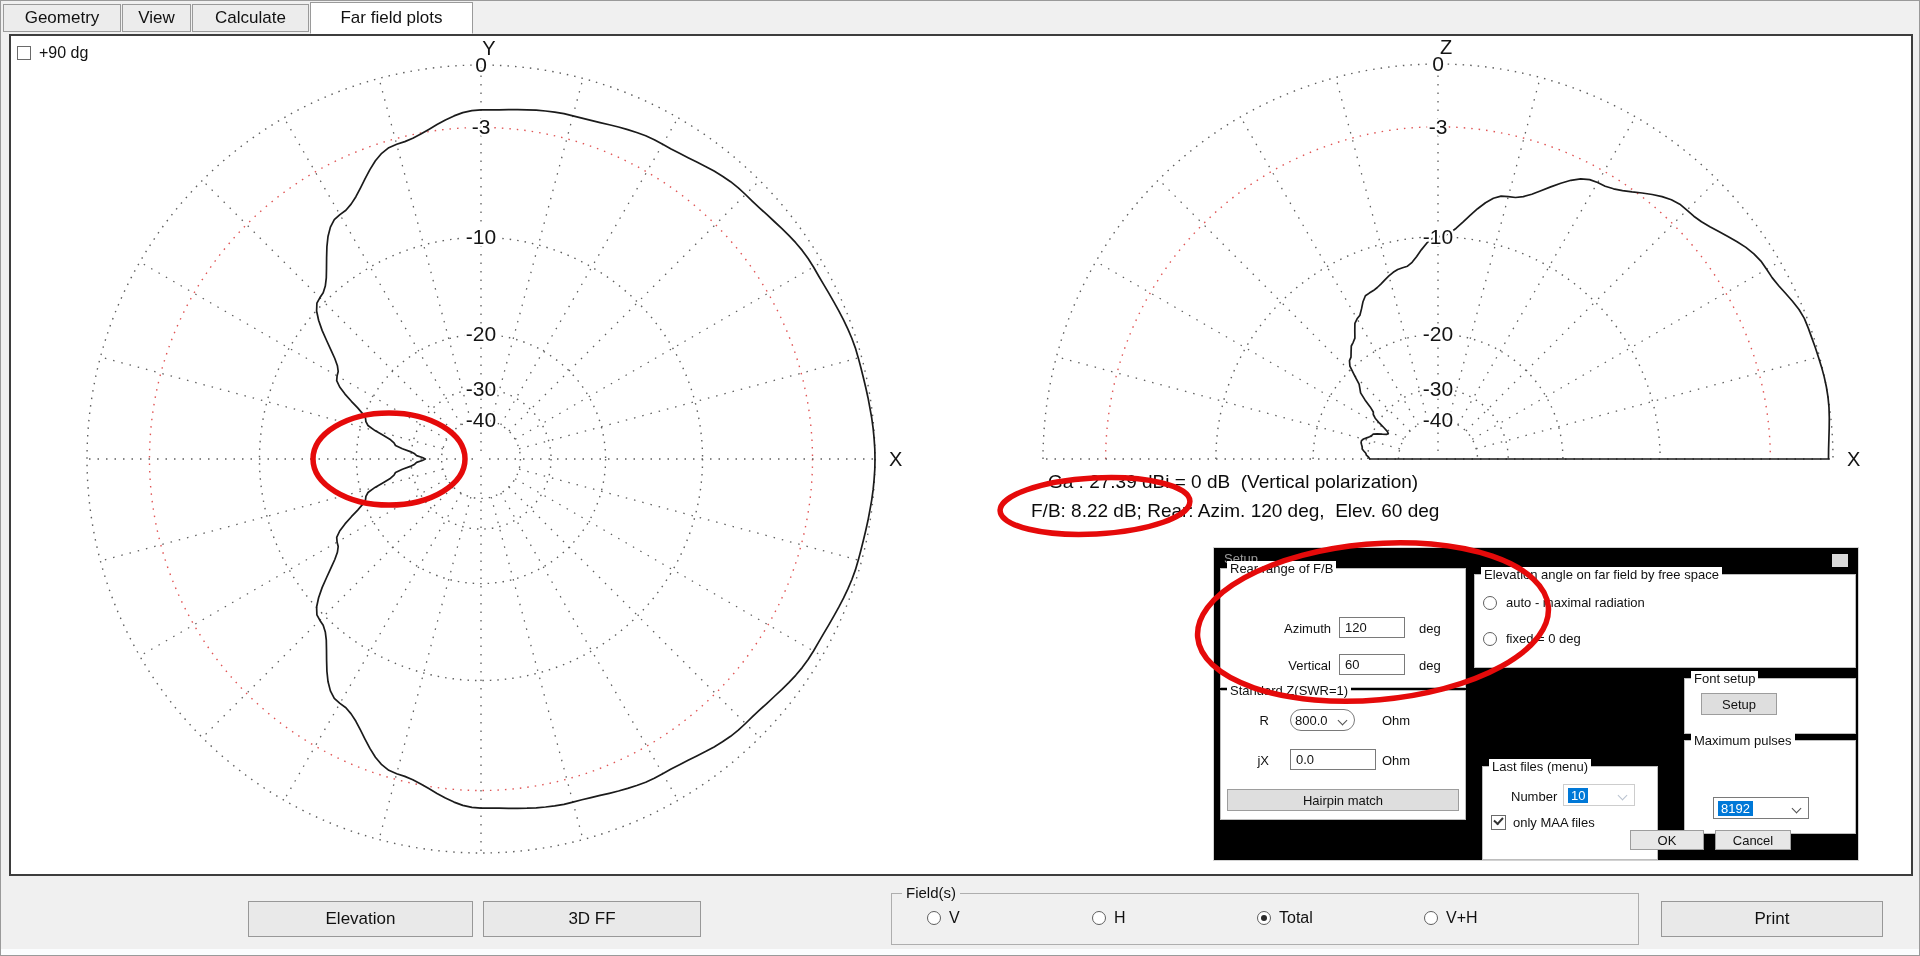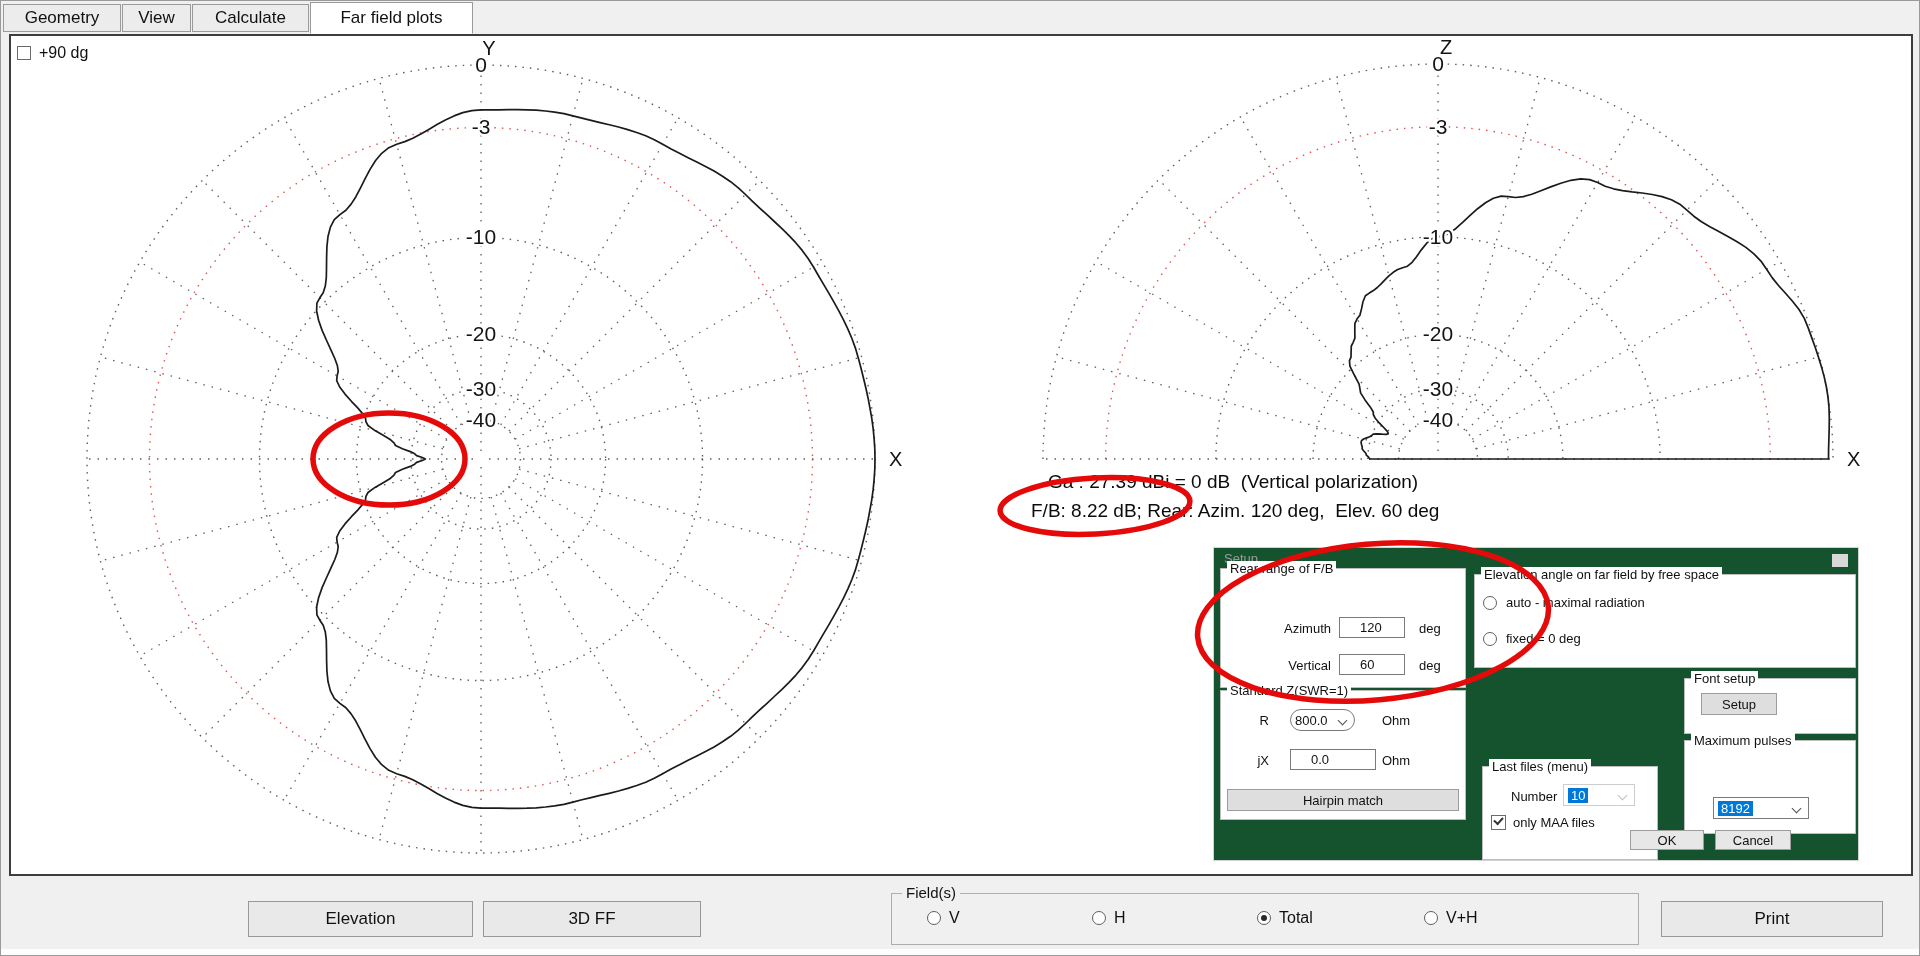--- a/index.html
+++ b/index.html
@@ -13,28 +13,28 @@
   
   .panel{position:absolute;left:8px;top:33px;width:1904px;height:842px;background:#fff;border:2px solid #3d3d3d;}
   .chk{position:absolute;display:flex;align-items:center;gap:8px;font-size:16px;color:#111;}
   .box{width:14px;height:14px;border:1px solid #6a6a6a;background:#fff;position:relative;flex:0 0 auto;}
   .box.checked::after{content:"";position:absolute;left:2px;top:1px;width:7px;height:4px;
        border-left:2px solid #333;border-bottom:2px solid #333;transform:rotate(-48deg);}
   svg.layer{position:absolute;left:0;top:0;pointer-events:none;}
   
   .res{position:absolute;font-size:19px;color:#0b0b0b;white-space:pre;}
   
-  .dialog{position:absolute;left:1212px;top:546px;width:646px;height:314px;background:#14532d;border:1px solid #d2d2d2;z-index:5;}
+  .dialog{position:absolute;left:1212px;top:546px;width:646px;height:314px;background:#000000;border:1px solid #d2d2d2;z-index:5;}
   .dlg-title{position:absolute;left:10px;top:3px;font-size:13px;color:#9b9b9b;}
   .dlg-corner{position:absolute;left:618px;top:6px;width:16px;height:13px;background:#d9d9d9;}
   .group{position:absolute;border:1px solid #bdbdbd;background:#fff;}
   .group>.glabel{position:absolute;top:-8px;left:6px;background:#fff;padding:0 3px;font-size:13px;color:#111;white-space:nowrap;}
   .frm{font-size:13px;color:#111;position:absolute;white-space:nowrap;}
   .tin{position:absolute;height:21px;border:1px solid #7a7a7a;background:#fff;font-size:13px;color:#111;
-       display:flex;align-items:center;padding-left:20px;}
+       display:flex;align-items:center;padding-left:5px;}
   .combo{position:absolute;height:22px;border:1px solid #7a7a7a;background:#fff;font-size:13px;color:#111;
        display:flex;align-items:center;padding-left:4px;}
   .combo .chev{position:absolute;right:8px;top:7px;width:7px;height:7px;border-right:1.6px solid #505050;
        border-bottom:1.6px solid #505050;transform:rotate(45deg);}
   .combo.dim{border-color:#cdcdcd;}
   .combo.dim .chev{border-color:#b9c2cf;}
   .sel{background:#0078d7;color:#fff;padding:0 3px;}
   .btn{position:absolute;background:#e7e7e7;border:1px solid #9d9d9d;color:#111;font-size:13px;
        display:flex;align-items:center;justify-content:center;}
   .btn.big{font-size:17px;background:#e9e9e9;border-color:#989898;}

